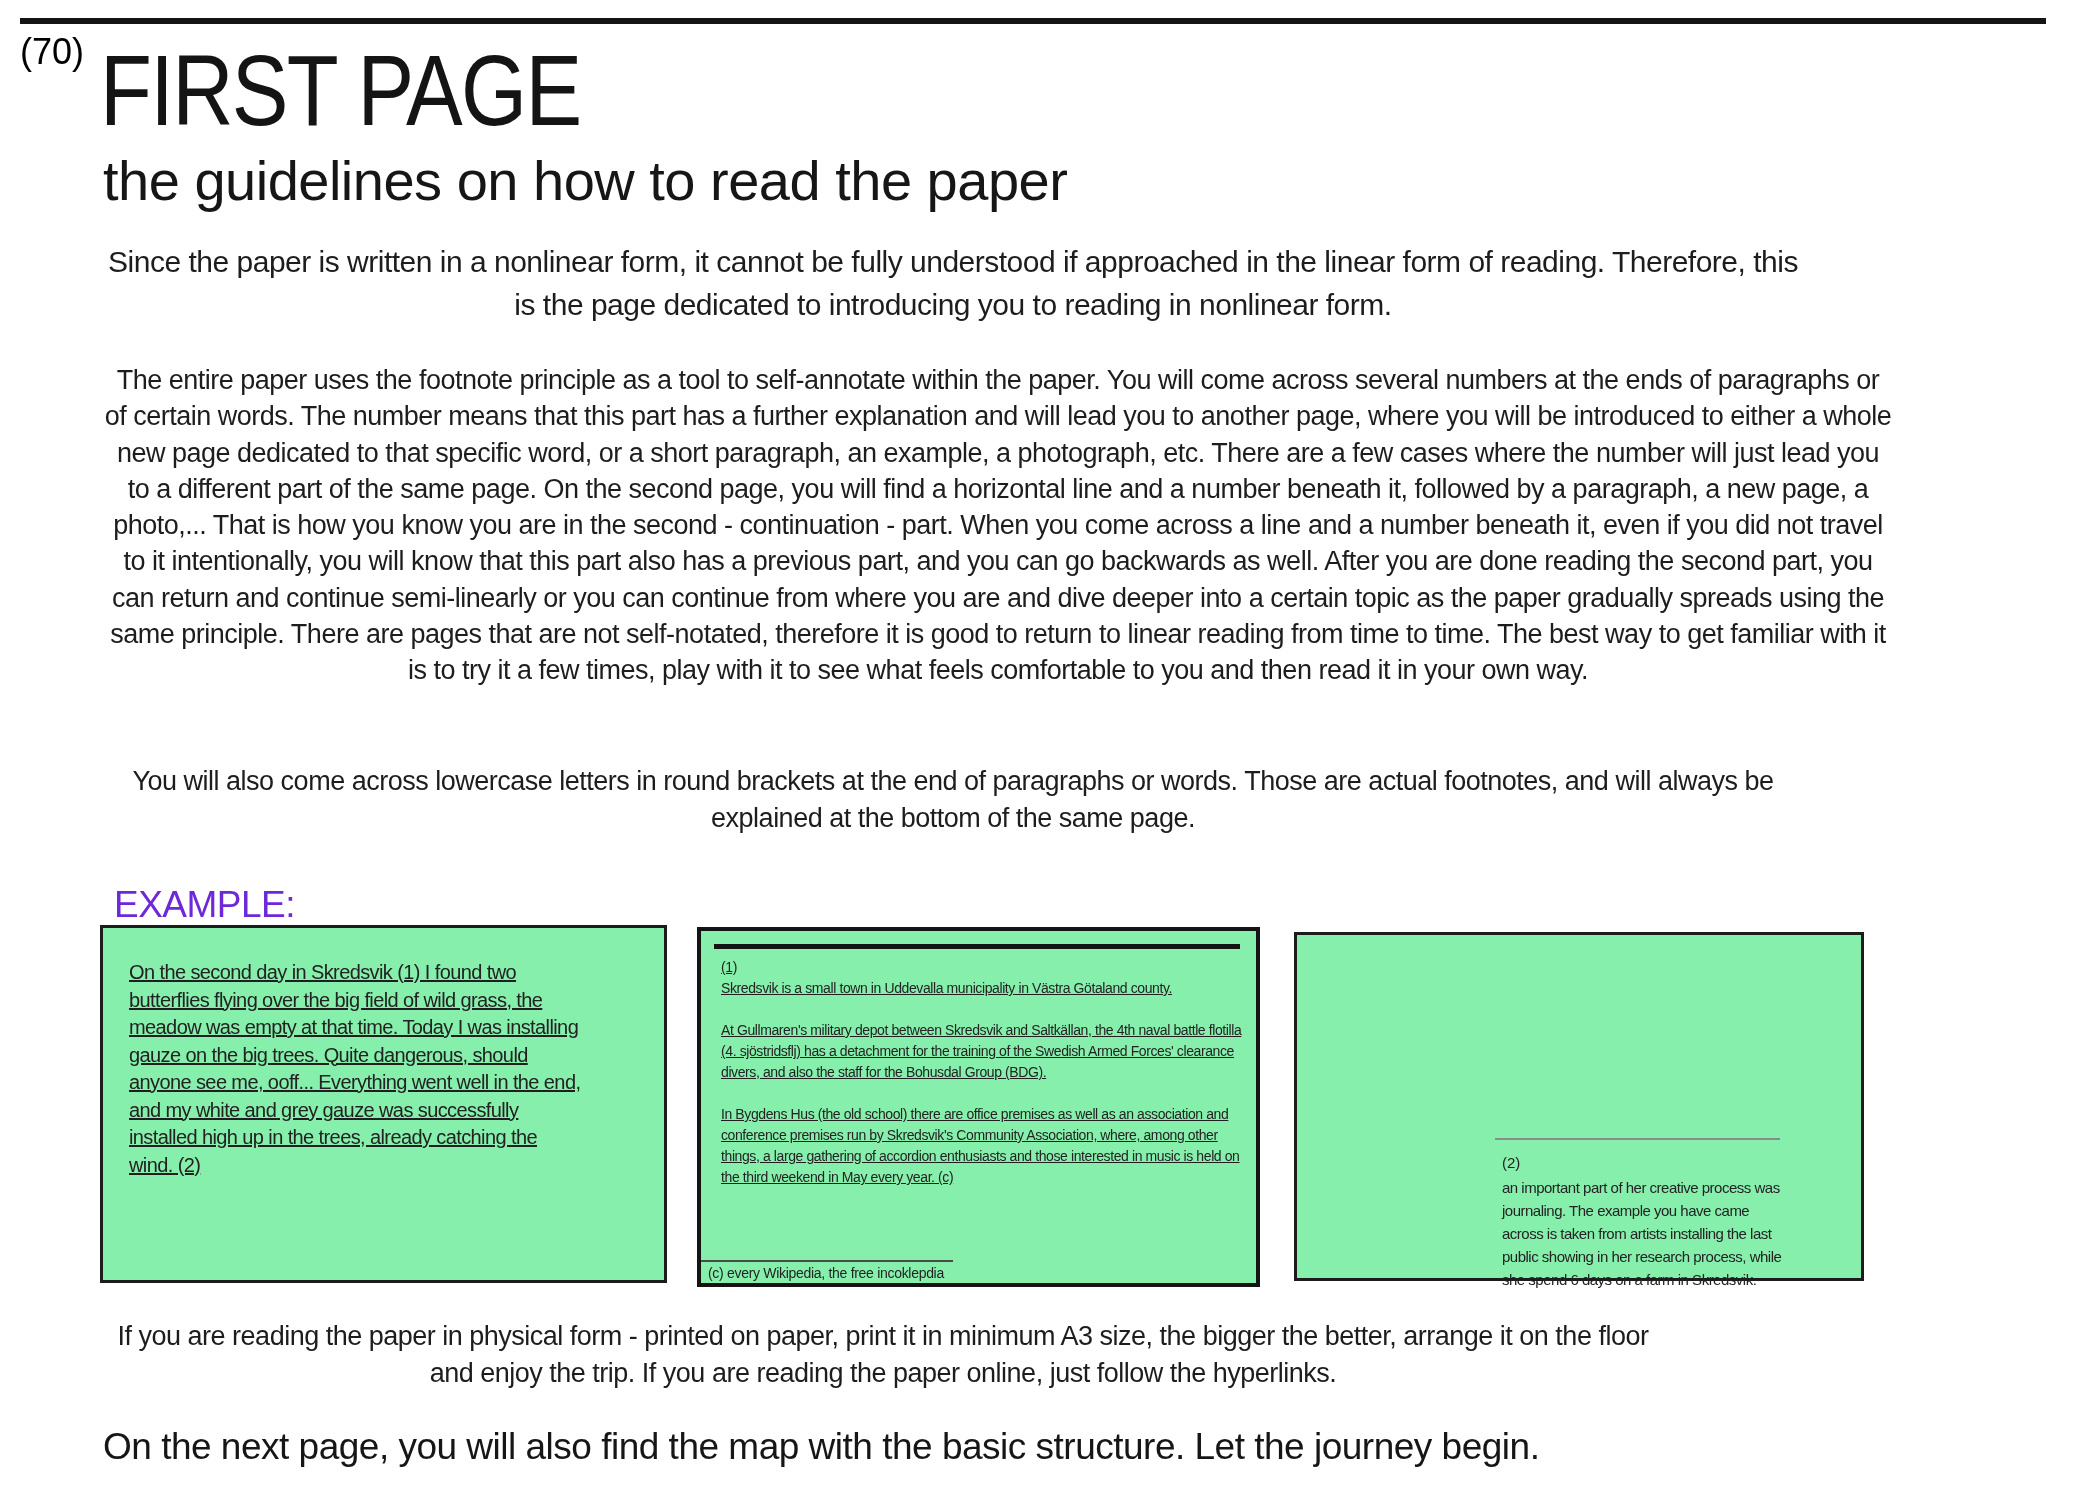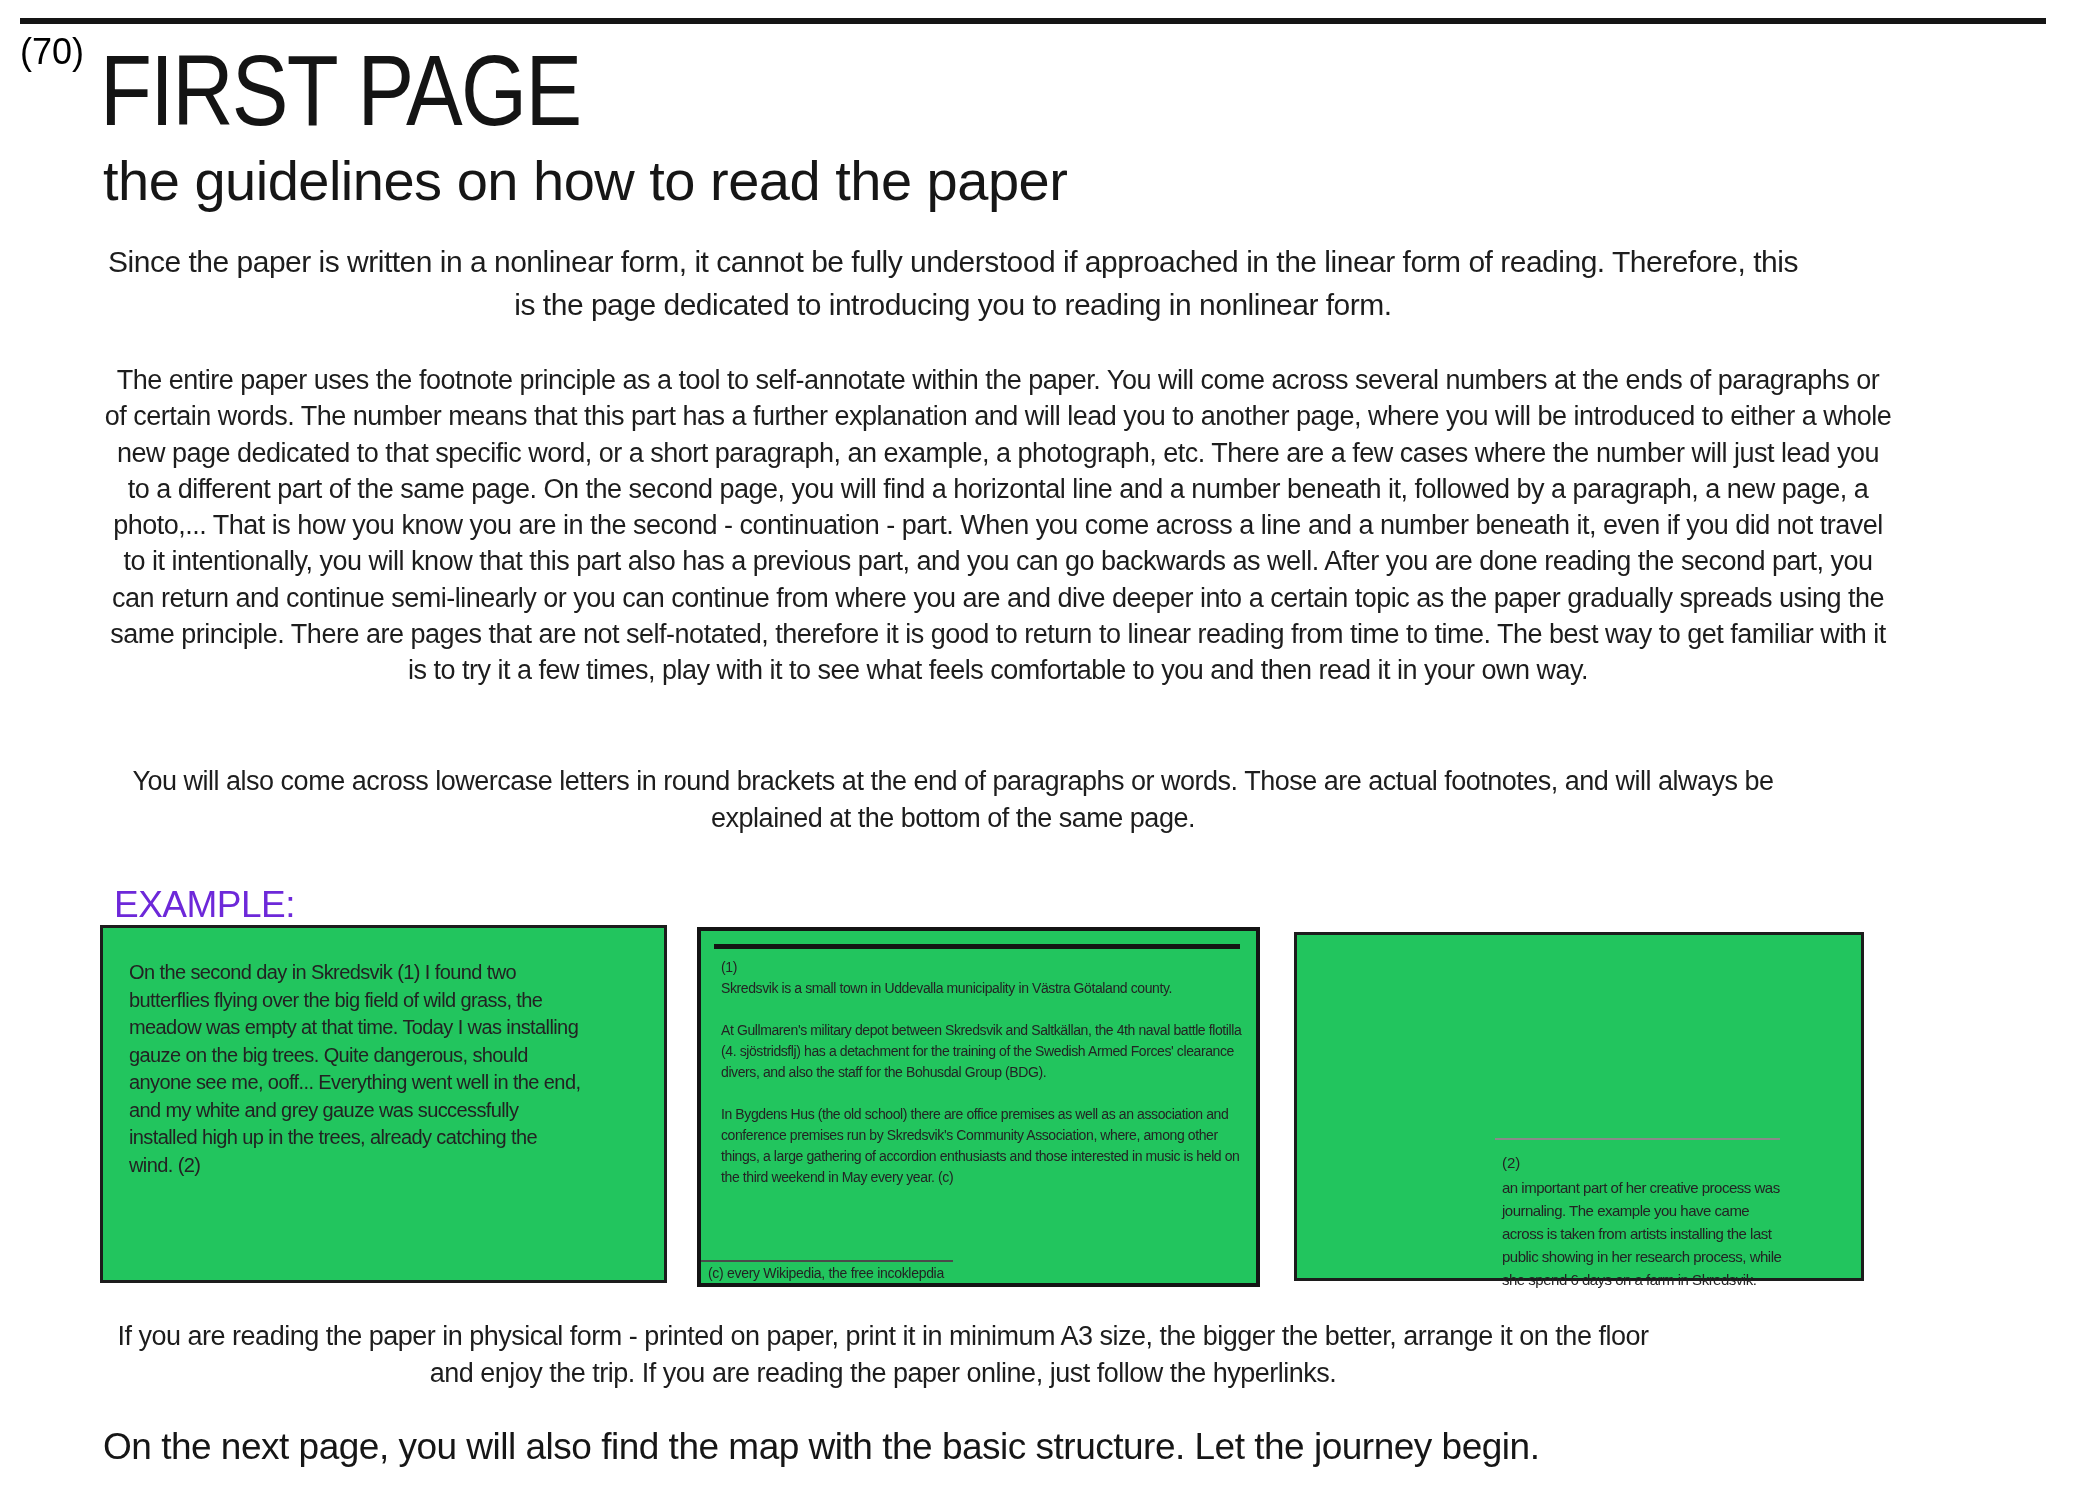--- a/index.html
+++ b/index.html
@@ -58,21 +58,22 @@
   }
   #example-label {
     left: 103px; top: 884px;
     font-size: 37px; letter-spacing: -0.5px;
     color: #6d28d9;
     margin-left: 11px;
   }
 
   .example-box {
     box-sizing: border-box;
-    background: #22c55e;
+    background: #86efac;
+    text-decoration: underline;
   }
   #example-box-1 {
     left: 100px; top: 925px; width: 567px; height: 358px;
     border: 3px solid #1c1c1c;
   }
   #example-box-1 .journal-text {
     margin: 31px 80px 0 26px;
     font-size: 20px; line-height: 27.5px;
     letter-spacing: -0.6px;
     color: #222222;

